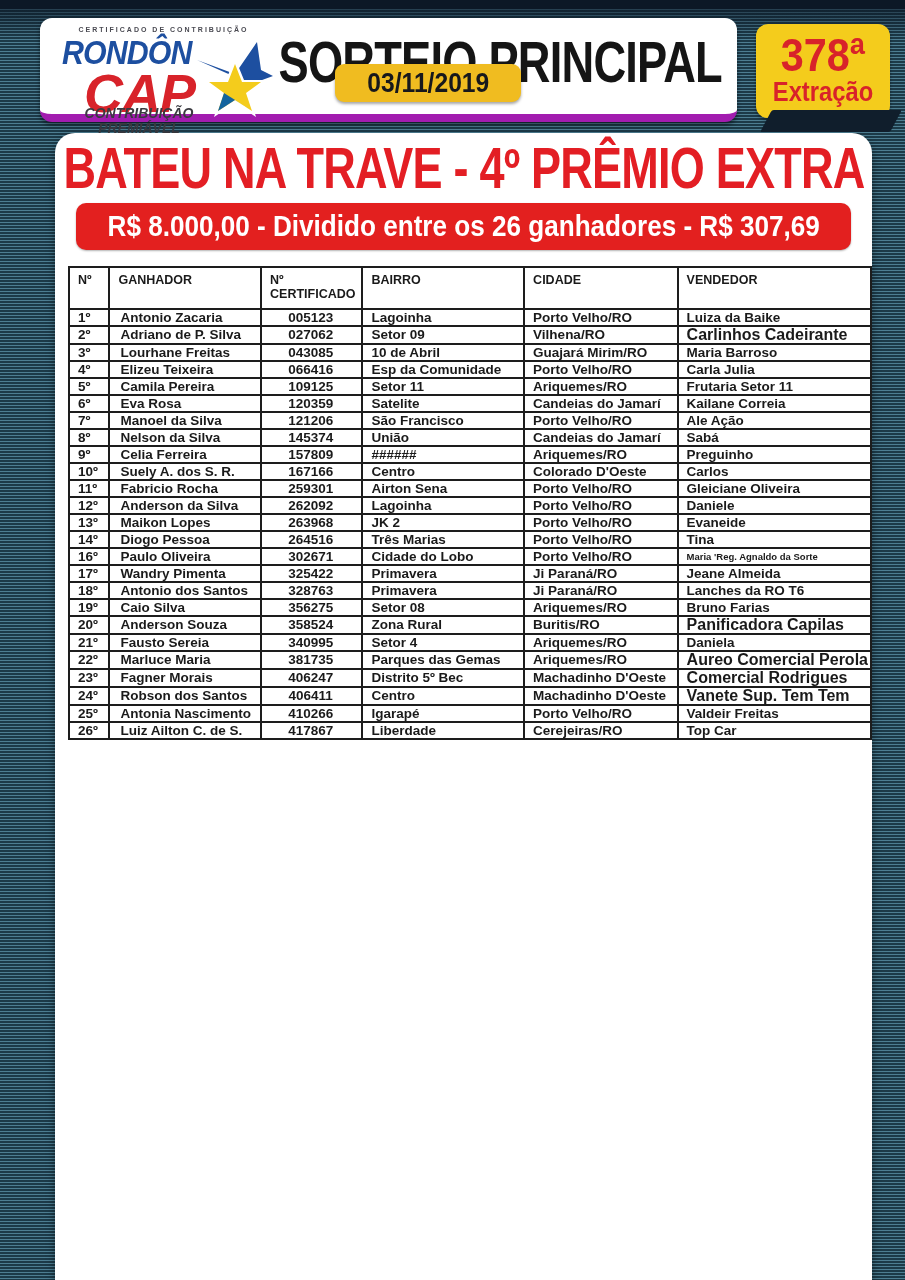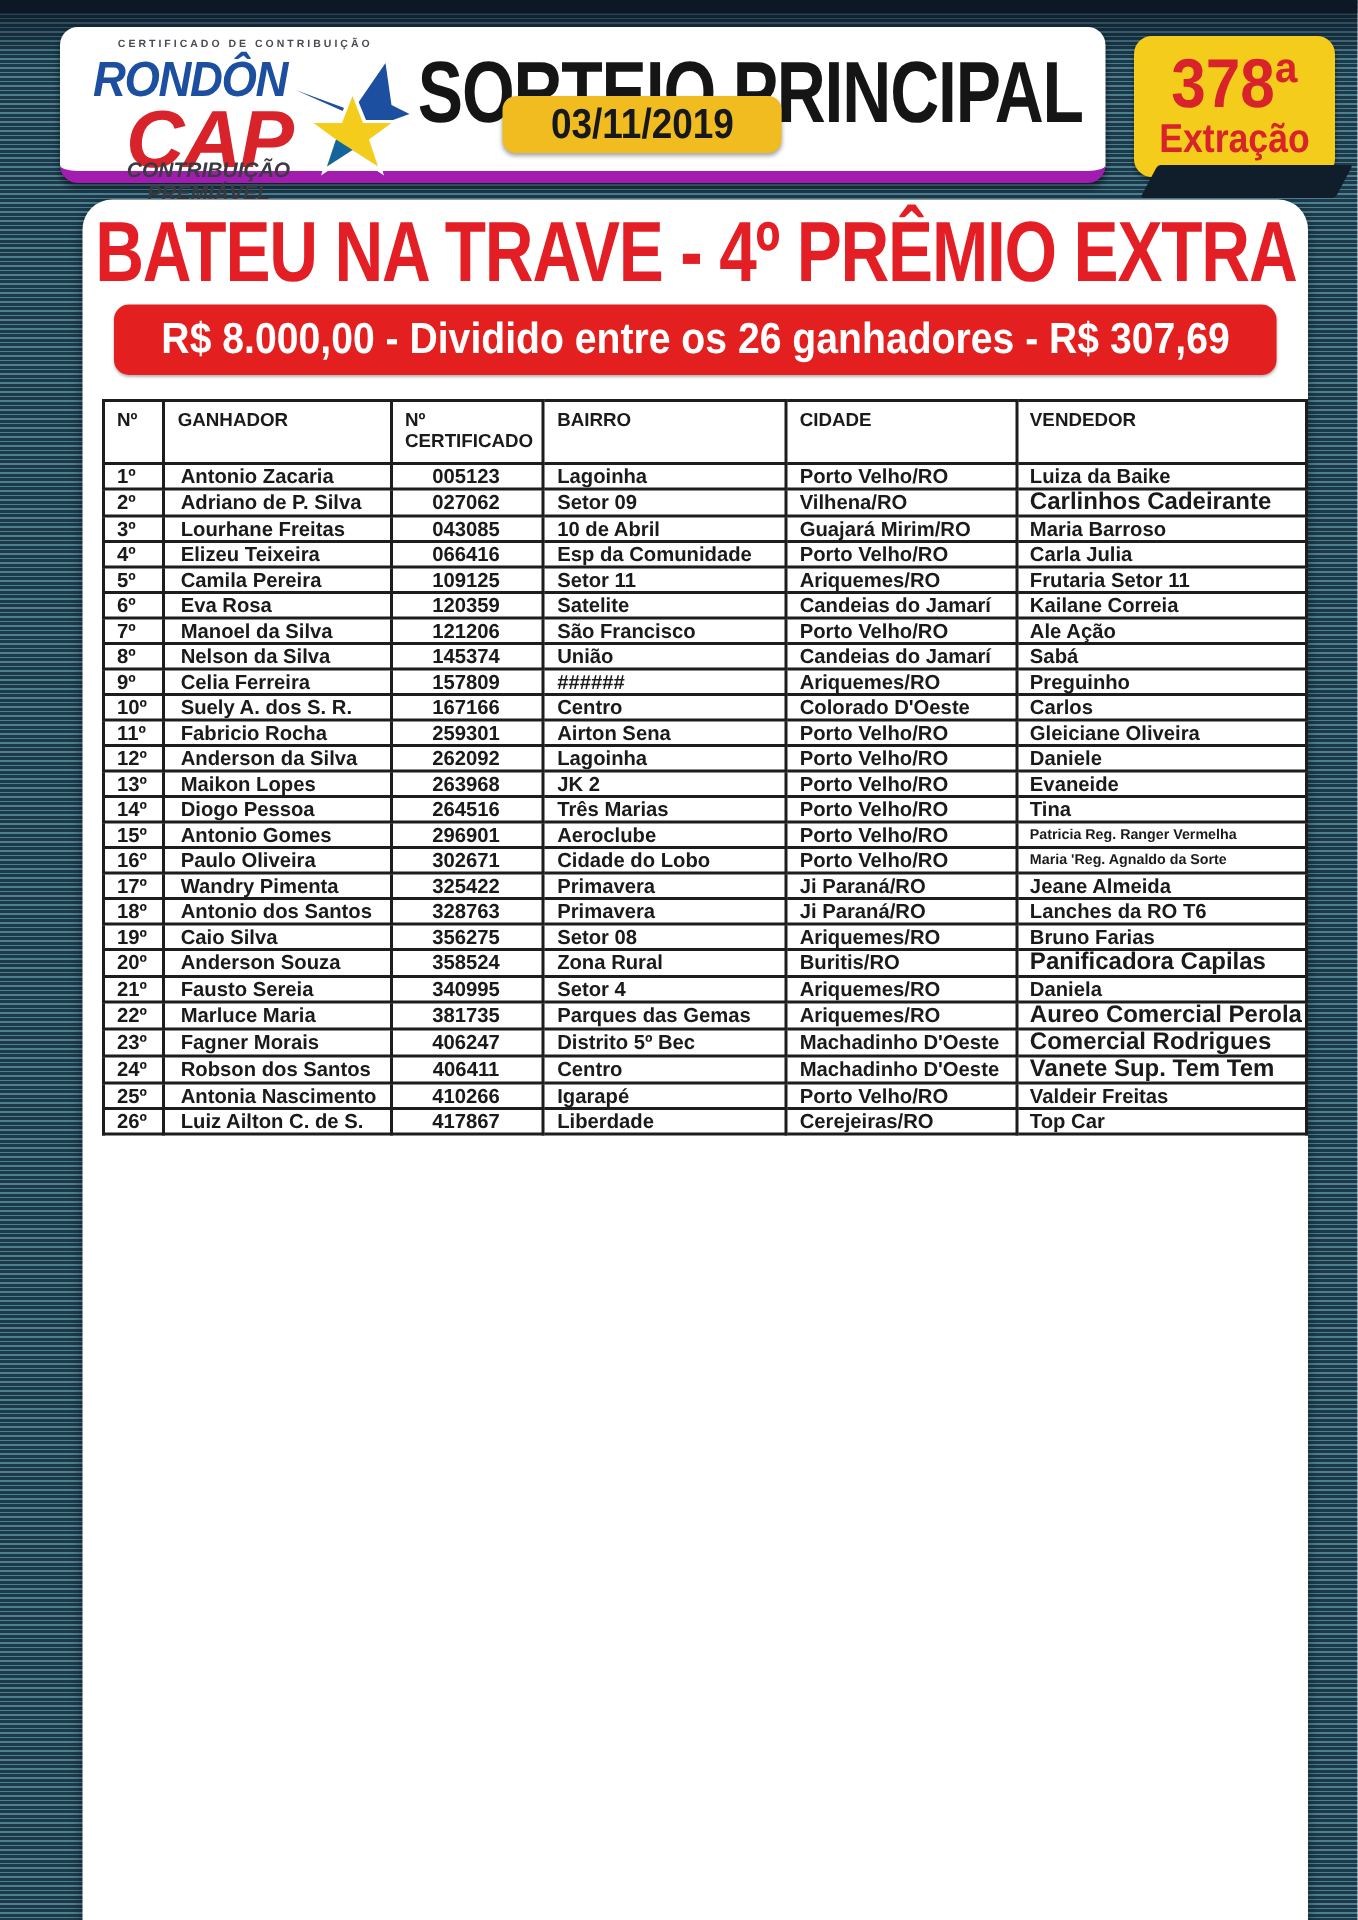--- a/index.html
+++ b/index.html
@@ -280,28 +280,20 @@
 
   <tr>
     <td class="pos">14º</td>
     <td class="name">Diogo Pessoa</td>
     <td class="cert">264516</td>
     <td class="bairro">Três Marias</td>
     <td class="cidade">Porto Velho/RO</td>
     <td class="vend">Tina</td>
   </tr>
 
-  <tr>
-    <td class="pos">15º</td>
-    <td class="name">Antonio Gomes</td>
-    <td class="cert">296901</td>
-    <td class="bairro">Aeroclube</td>
-    <td class="cidade">Porto Velho/RO</td>
-    <td class="vend v-tiny">Patricia Reg. Ranger Vermelha</td>
-  </tr>
 
   <tr>
     <td class="pos">16º</td>
     <td class="name">Paulo Oliveira</td>
     <td class="cert">302671</td>
     <td class="bairro">Cidade do Lobo</td>
     <td class="cidade">Porto Velho/RO</td>
     <td class="vend v-tiny">Maria 'Reg. Agnaldo da Sorte</td>
   </tr>
 

